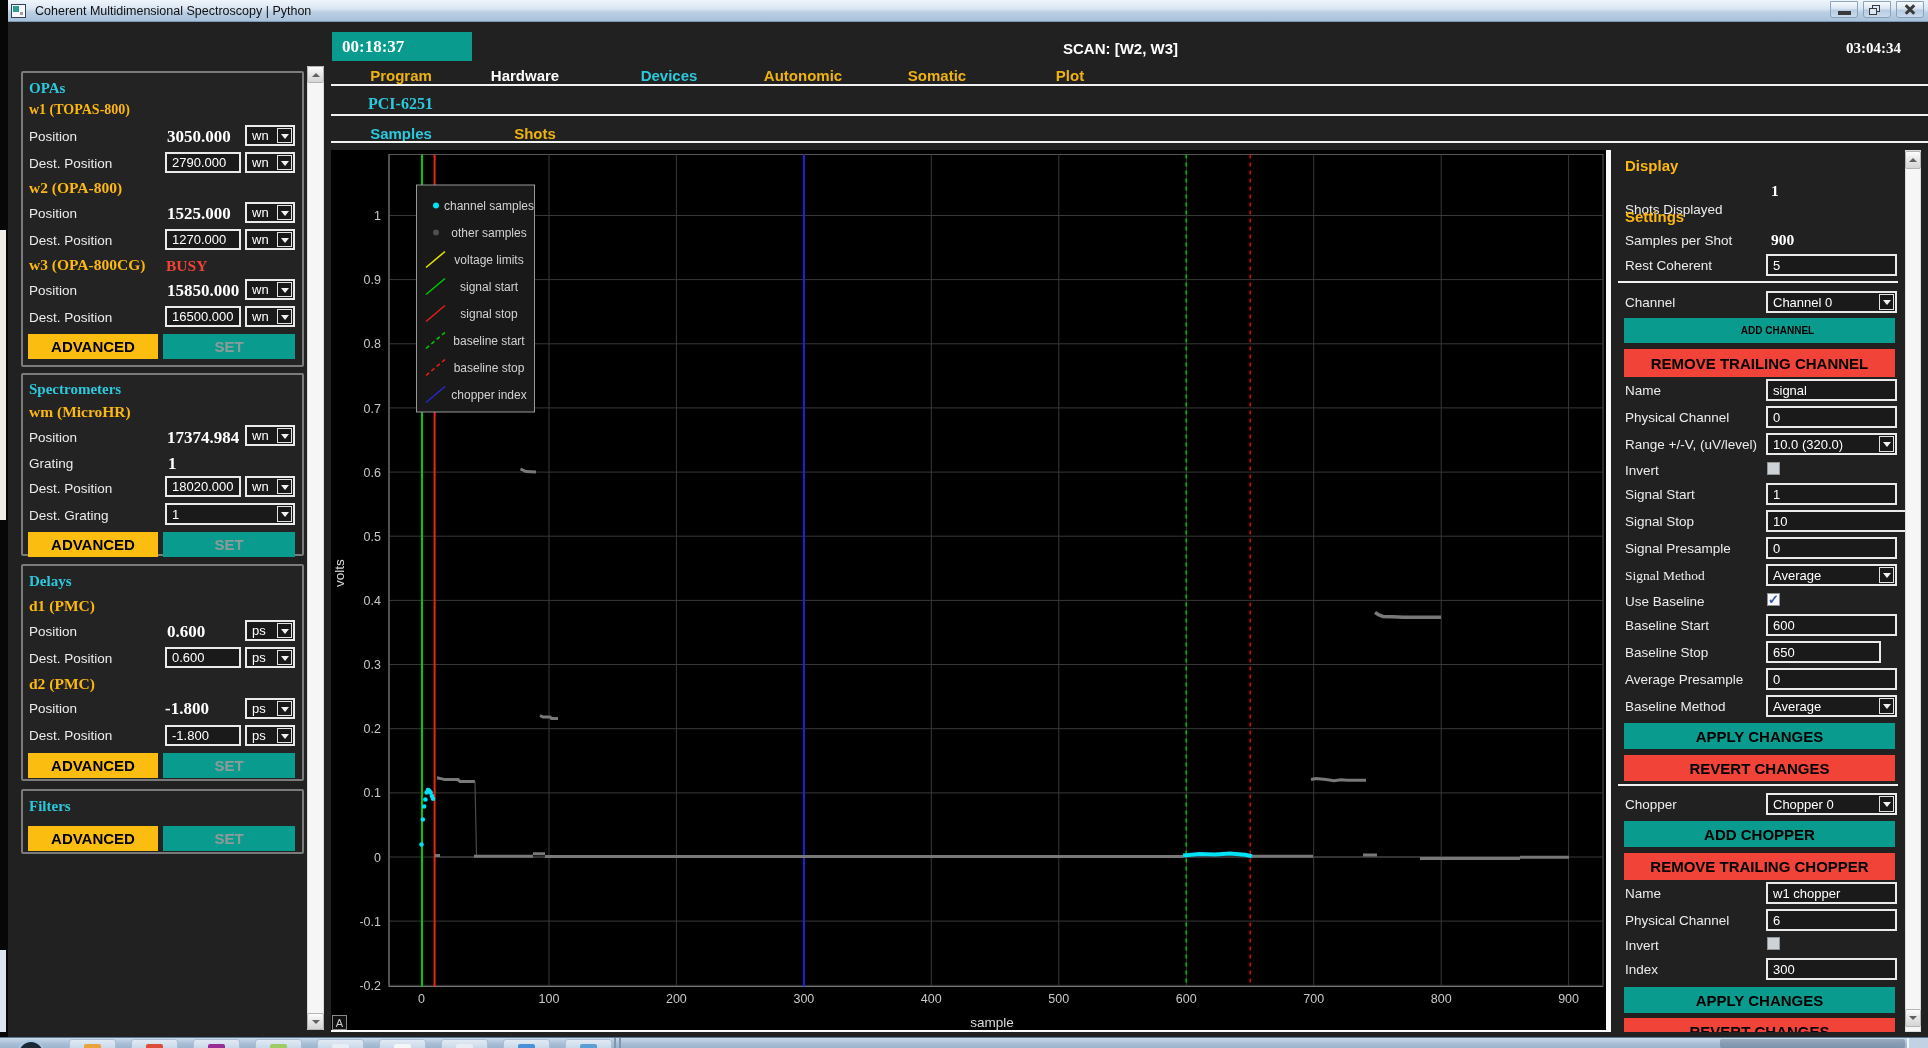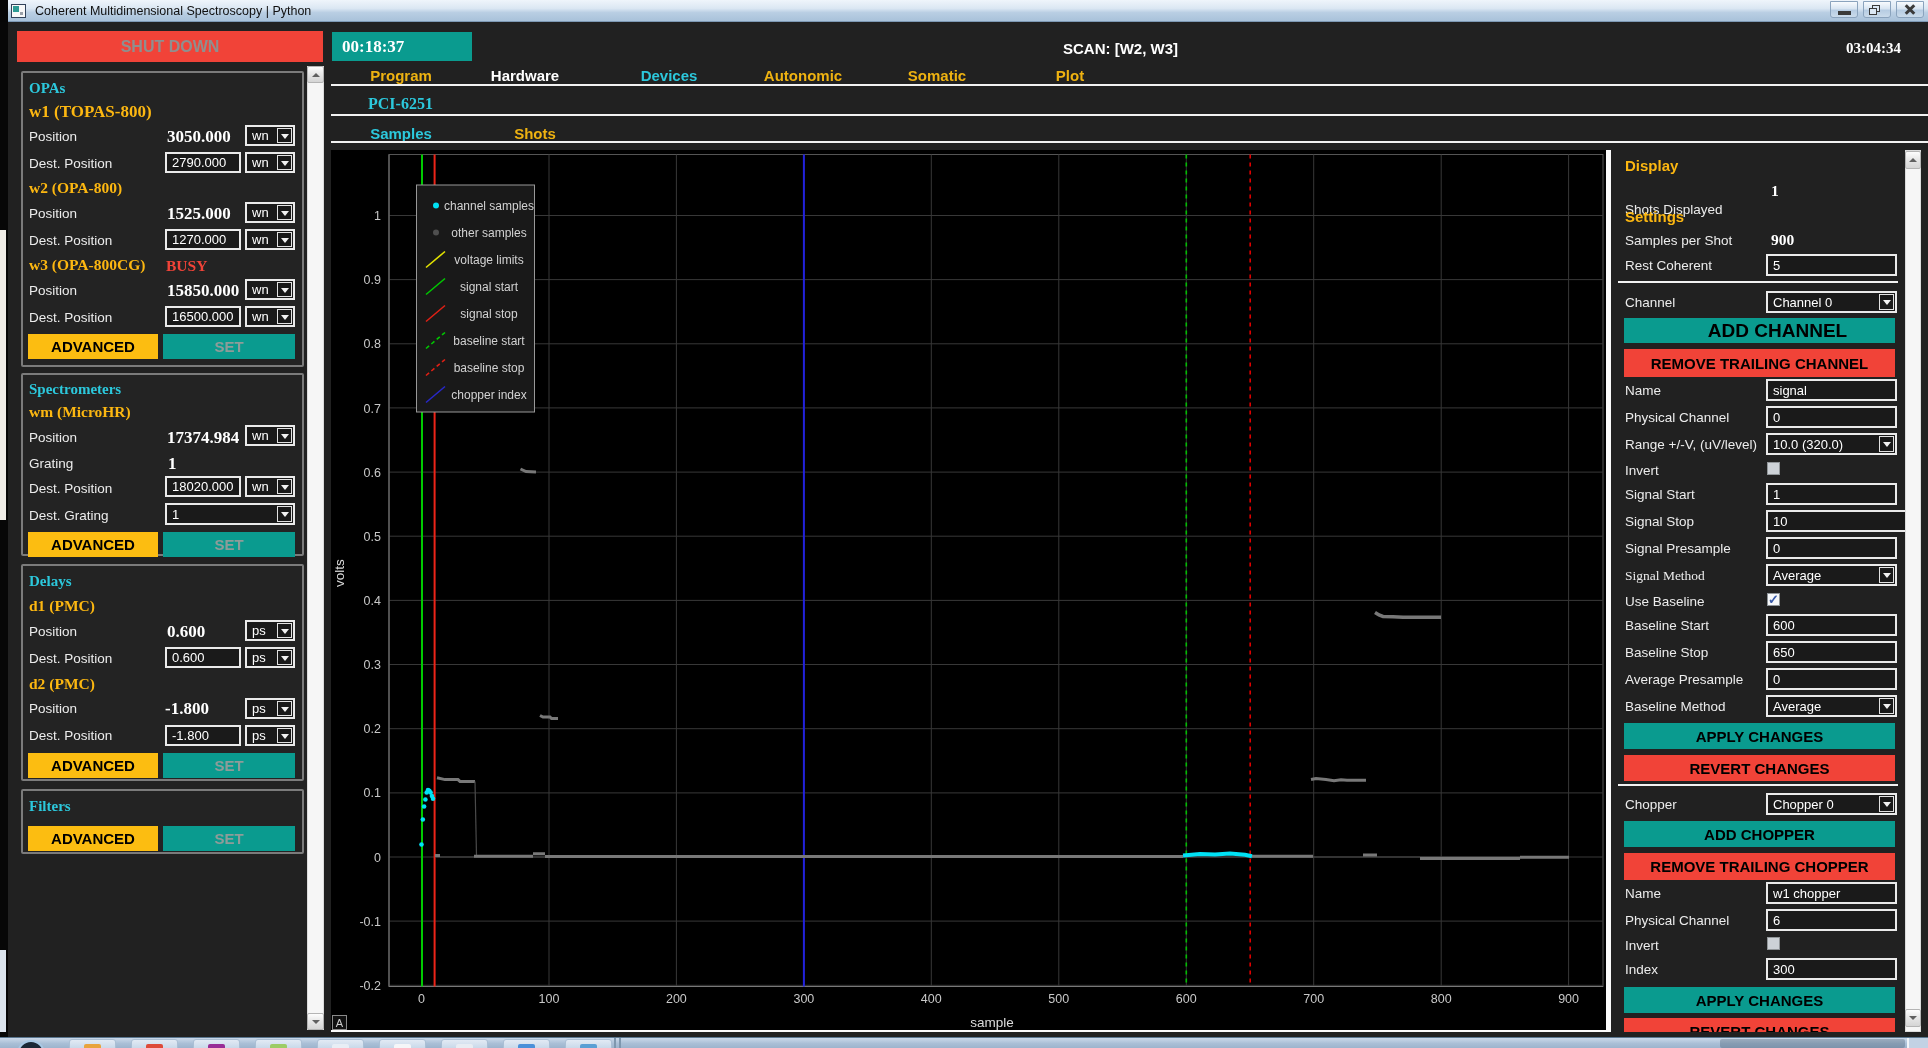--- a/index.html
+++ b/index.html
@@ -48,28 +48,27 @@
 <div class="abs" style="left:20px;top:12px;width:3px;height:3px;background:#9aa0a8;"></div>
 <div class="abs " style="left:35px;top:4px;color:#101010;font-size:12.5px;">Coherent Multidimensional Spectroscopy | Python</div>
 <div class="abs" style="left:1830px;top:1px;width:28px;height:17px;background:linear-gradient(180deg,#f8fbfe,#d8e5f2 45%,#b6cce2 55%,#cadbeb);border:1px solid #8aa3bd;border-radius:0 0 3px 3px;"></div>
 <div class="abs" style="left:1863px;top:1px;width:28px;height:17px;background:linear-gradient(180deg,#f8fbfe,#d8e5f2 45%,#b6cce2 55%,#cadbeb);border:1px solid #8aa3bd;border-radius:0 0 3px 3px;"></div>
 <div class="abs" style="left:1896px;top:1px;width:28px;height:17px;background:linear-gradient(180deg,#f8fbfe,#d8e5f2 45%,#b6cce2 55%,#cadbeb);border:1px solid #8aa3bd;border-radius:0 0 3px 3px;"></div>
 <div class="abs" style="left:1838px;top:11px;width:13px;height:4px;background:#3a3a3a;"></div>
 <div class="abs" style="left:1872px;top:5px;width:8px;height:7px;background:#dce8f4;border:1.5px solid #3a3a3a;"></div>
 <div class="abs" style="left:1869px;top:8px;width:8px;height:7px;background:#dce8f4;border:1.5px solid #3a3a3a;"></div>
 <div class="abs" style="left:1904px;top:8px;width:12px;height:3px;background:#3a3a3a;transform:rotate(45deg);"></div>
 <div class="abs" style="left:1904px;top:8px;width:12px;height:3px;background:#3a3a3a;transform:rotate(-45deg);"></div>
-<div class="abs btn bR" style="left:17px;top:31px;width:306px;height:31px;color:#8f8f8f;font-size:16px;">SHUT DOWN</div>
 <div class="abs" style="left:332px;top:32px;width:140px;height:29px;background:#0a9b8f;"></div>
 <div class="abs ser" style="left:342px;top:37px;color:#fff;font-size:17px;">00:18:37</div>
 <div class="abs " style="left:1063px;top:40px;color:#fff;font-size:15px;font-weight:bold;">SCAN: [W2, W3]</div>
 <div class="abs ser" style="left:1846px;top:40px;color:#fff;font-size:15px;">03:04:34</div>
 <div class="abs gbox" style="left:21px;top:71px;width:283px;height:296px;"></div>
 <div class="abs ser cy" style="left:29px;top:80px;font-size:15px;">OPAs</div>
-<div class="abs ser org" style="left:29px;top:102px;font-size:17px;">w1 (TOPAS-800)</div>
+<div class="abs ser org" style="left:29px;top:102px;font-size:14px;">w1 (TOPAS-800)</div>
 <div class="abs lbl" style="left:29px;top:129px;">Position</div>
 <div class="abs ser val" style="left:167px;top:127px;">3050.000</div>
 <div class="abs cmb" style="left:245px;top:125px;width:50px;height:21px;">wn<span class="arr">
         <i></i>
       </span></div>
 <div class="abs lbl" style="left:29px;top:156px;">Dest. Position</div>
 <div class="abs inp" style="left:165px;top:152px;width:76px;height:21px;font-size:13px;">2790.000</div>
 <div class="abs cmb" style="left:245px;top:152px;width:50px;height:21px;">wn<span class="arr">
         <i></i>
       </span></div>
@@ -273,21 +272,21 @@
 <div class="abs org" style="left:1625px;top:208px;font-size:15px;font-weight:bold;">Settings</div>
 <div class="abs lbl" style="left:1625px;top:233px;">Samples per Shot</div>
 <div class="abs ser val" style="left:1771px;top:231px;font-size:15.5px;">900</div>
 <div class="abs lbl" style="left:1625px;top:258px;">Rest Coherent</div>
 <div class="abs inp" style="left:1766px;top:254px;width:131px;height:22px;font-size:13px;">5</div>
 <div class="abs sep" style="left:1618px;top:281px;width:280px;height:2px;"></div>
 <div class="abs lbl" style="left:1625px;top:295px;">Channel</div>
 <div class="abs cmb" style="left:1766px;top:291px;width:131px;height:22px;">Channel 0<span class="arr">
         <i></i>
       </span></div>
-<div class="abs btn bT" style="left:1624px;top:318px;width:271px;height:25px;color:#000;font-size:19px;padding-left:36px;">ADD CHANNEL</div>
+<div class="abs btn bT" style="left:1624px;top:318px;width:271px;height:25px;color:#000;font-size:10px;padding-left:36px;">ADD CHANNEL</div>
 <div class="abs btn bR" style="left:1624px;top:349px;width:271px;height:28px;color:#000;font-size:15px;">REMOVE TRAILING CHANNEL</div>
 <div class="abs lbl" style="left:1625px;top:383px;">Name</div>
 <div class="abs inp" style="left:1766px;top:379px;width:131px;height:22px;font-size:13px;">signal</div>
 <div class="abs lbl" style="left:1625px;top:410px;">Physical Channel</div>
 <div class="abs inp" style="left:1766px;top:406px;width:131px;height:22px;font-size:13px;">0</div>
 <div class="abs lbl" style="left:1625px;top:437px;">Range +/-V, (uV/level)</div>
 <div class="abs cmb" style="left:1766px;top:433px;width:131px;height:22px;">10.0 (320.0)<span class="arr">
         <i></i>
       </span></div>
 <div class="abs lbl" style="left:1625px;top:463px;">Invert</div>
@@ -300,21 +299,21 @@
 <div class="abs inp" style="left:1766px;top:537px;width:131px;height:22px;font-size:13px;">0</div>
 <div class="abs lbl" style="left:1625px;top:568px;font-family:Liberation Serif, serif;">Signal Method</div>
 <div class="abs cmb" style="left:1766px;top:564px;width:131px;height:22px;">Average<span class="arr">
         <i></i>
       </span></div>
 <div class="abs lbl" style="left:1625px;top:594px;">Use Baseline</div>
 <div class="abs ckbc" style="left:1767px;top:593px;width:13px;height:13px;">✓</div>
 <div class="abs lbl" style="left:1625px;top:618px;">Baseline Start</div>
 <div class="abs inp" style="left:1766px;top:614px;width:131px;height:22px;font-size:13px;">600</div>
 <div class="abs lbl" style="left:1625px;top:645px;">Baseline Stop</div>
-<div class="abs inp" style="left:1766px;top:641px;width:131px;height:22px;font-size:13px;">650</div>
+<div class="abs inp" style="left:1766px;top:641px;width:115px;height:22px;font-size:13px;">650</div>
 <div class="abs lbl" style="left:1625px;top:672px;">Average Presample</div>
 <div class="abs inp" style="left:1766px;top:668px;width:131px;height:22px;font-size:13px;">0</div>
 <div class="abs lbl" style="left:1625px;top:699px;">Baseline Method</div>
 <div class="abs cmb" style="left:1766px;top:695px;width:131px;height:22px;">Average<span class="arr">
         <i></i>
       </span></div>
 <div class="abs btn bT" style="left:1624px;top:723px;width:271px;height:26px;color:#000;font-size:15px;">APPLY CHANGES</div>
 <div class="abs btn bR" style="left:1624px;top:755px;width:271px;height:26px;color:#000;font-size:15px;">REVERT CHANGES</div>
 <div class="abs sep" style="left:1618px;top:784px;width:280px;height:2px;"></div>
 <div class="abs lbl" style="left:1625px;top:797px;">Chopper</div>

